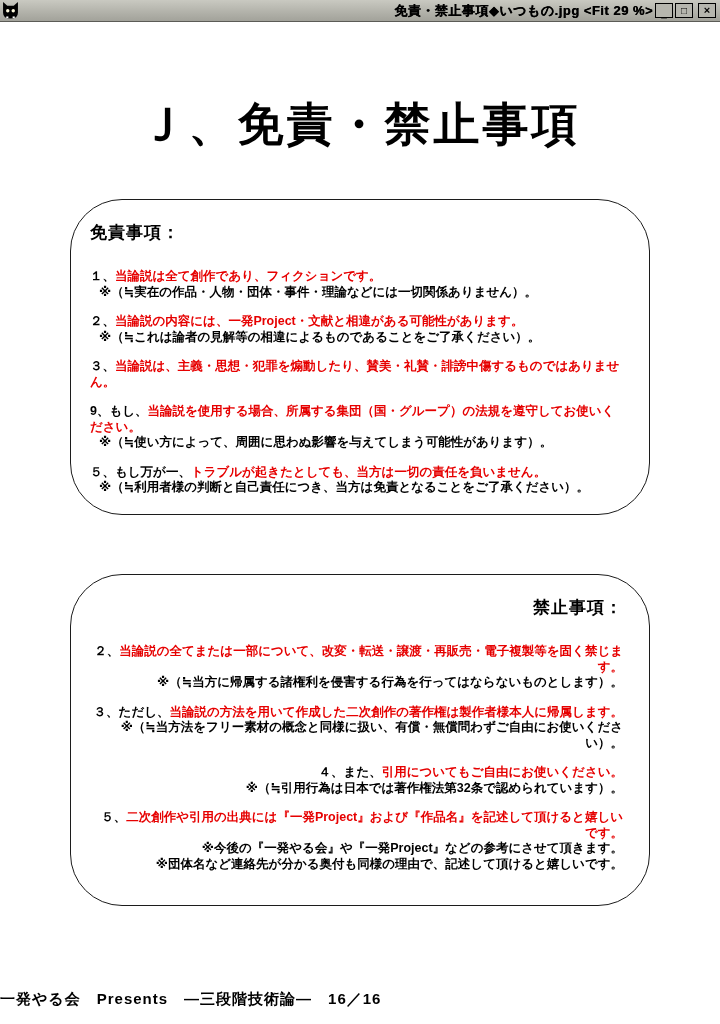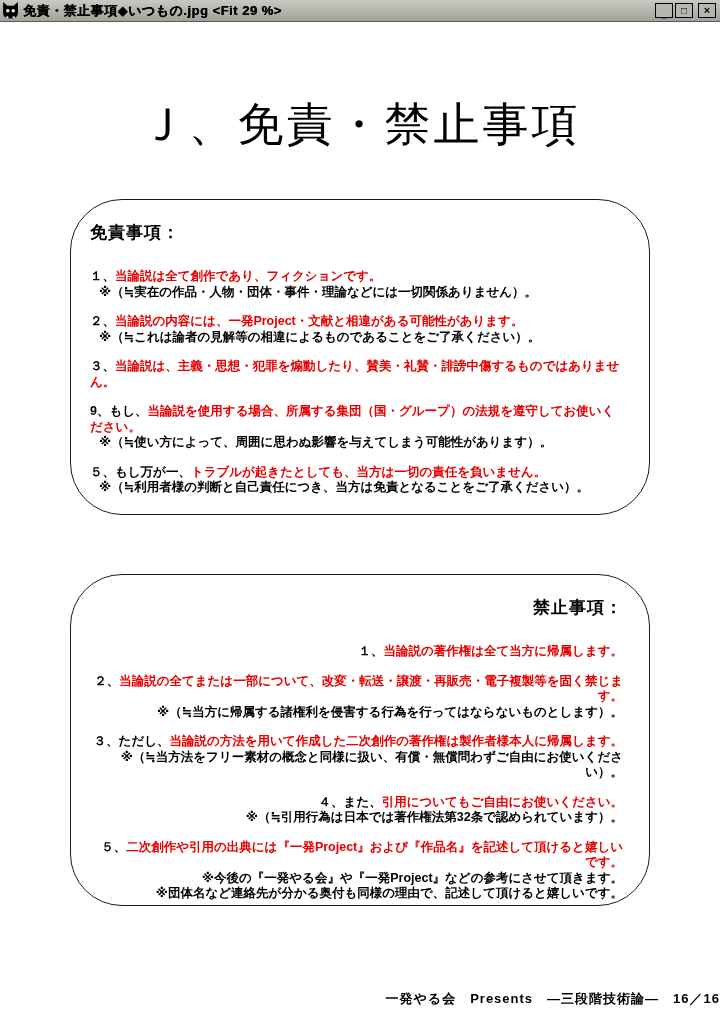--- a/index.html
+++ b/index.html
@@ -17,39 +17,40 @@
     background:linear-gradient(180deg,#c9c9c1 0%,#b3b3ab 55%,#a2a29a 100%);
     border-bottom:1px solid #5c5c56;
     display:flex; align-items:center;
     padding:0 4px 0 2px;
   }
   .app-icon { width:17px; height:17px; margin-right:4px; flex:0 0 auto; }
   .title-text {
     flex:1; font-size:13px; font-weight:bold; color:#000;
     white-space:nowrap; overflow:hidden; letter-spacing:0.5px;
     text-shadow:0.4px 0 0 #000;
+    text-align:right;
   }
   .win-buttons { display:flex; align-items:center; }
   .win-btn {
     width:18px; height:15px; margin-left:2px;
     background:#b6b6ae; border:1.5px solid #000;
     display:flex; align-items:center; justify-content:center;
     font-size:10px; font-weight:bold; color:#000; line-height:1;
     cursor:default;
   }
   .win-btn.minimize span { transform:translateY(3px); }
   .win-btn.close { margin-left:5px; font-size:11px; }
 
   
   .content { flex:1; position:relative; background:#fff; }
 
   .doc-title {
     padding-top:72px;
     text-align:center;
-    font-size:46px; font-weight:normal; color:#000;
+    font-size:46px; font-weight:bold; color:#000;
     letter-spacing:3px;
     font-family:"Liberation Sans","DejaVu Sans",sans-serif;
   }
 
   .round-box {
     position:absolute; left:70px; width:580px;
     background:#fff;
     border:1.5px solid #1c1c1c;
     border-radius:52px;
     padding:21px 26px 12px 19px;
@@ -62,22 +63,22 @@
     margin-bottom:25px; letter-spacing:1px;
   }
 
   .item { font-size:12.5px; font-weight:bold; line-height:15.5px; margin-bottom:14px; }
   .item .prefix { color:#000; }
   .item .main { color:#e60000; }
   .item .note { color:#000; padding-left:9px; }
 
   .page-footer {
     position:absolute; top:968px; left:0; width:100%;
-    text-align:right;
-    font-size:13px; font-weight:bold; color:#000;
+    text-align:left;
+    font-size:15px; font-weight:bold; color:#000;
     letter-spacing:1px;
   }
 </style>
 </head>
 <body>
 
 <div class="window">
 
   <div class="titlebar">
     <svg class="app-icon" viewBox="0 0 16 16">
@@ -129,23 +130,20 @@
 
       <div class="item">
         <div><span class="prefix">５、もし万が一、</span><span class="main">トラブルが起きたとしても、当方は一切の責任を負いません。</span></div>
         <div class="note">※（≒利用者様の判断と自己責任につき、当方は免責となることをご了承ください）。</div>
       </div>
     </div>
 
     <div class="round-box box-prohibition">
       <div class="box-heading">禁止事項：</div>
 
-      <div class="item">
-        <div><span class="prefix">１、</span><span class="main">当論説の著作権は全て当方に帰属します。</span></div>
-      </div>
 
       <div class="item">
         <div><span class="prefix">２、</span><span class="main">当論説の全てまたは一部について、改変・転送・譲渡・再販売・電子複製等を固く禁じます。</span></div>
         <div class="note">※（≒当方に帰属する諸権利を侵害する行為を行ってはならないものとします）。</div>
       </div>
 
       <div class="item">
         <div><span class="prefix">３、ただし、</span><span class="main">当論説の方法を用いて作成した二次創作の著作権は製作者様本人に帰属します。</span></div>
         <div class="note">※（≒当方法をフリー素材の概念と同様に扱い、有償・無償問わずご自由にお使いください）。</div>
       </div>

